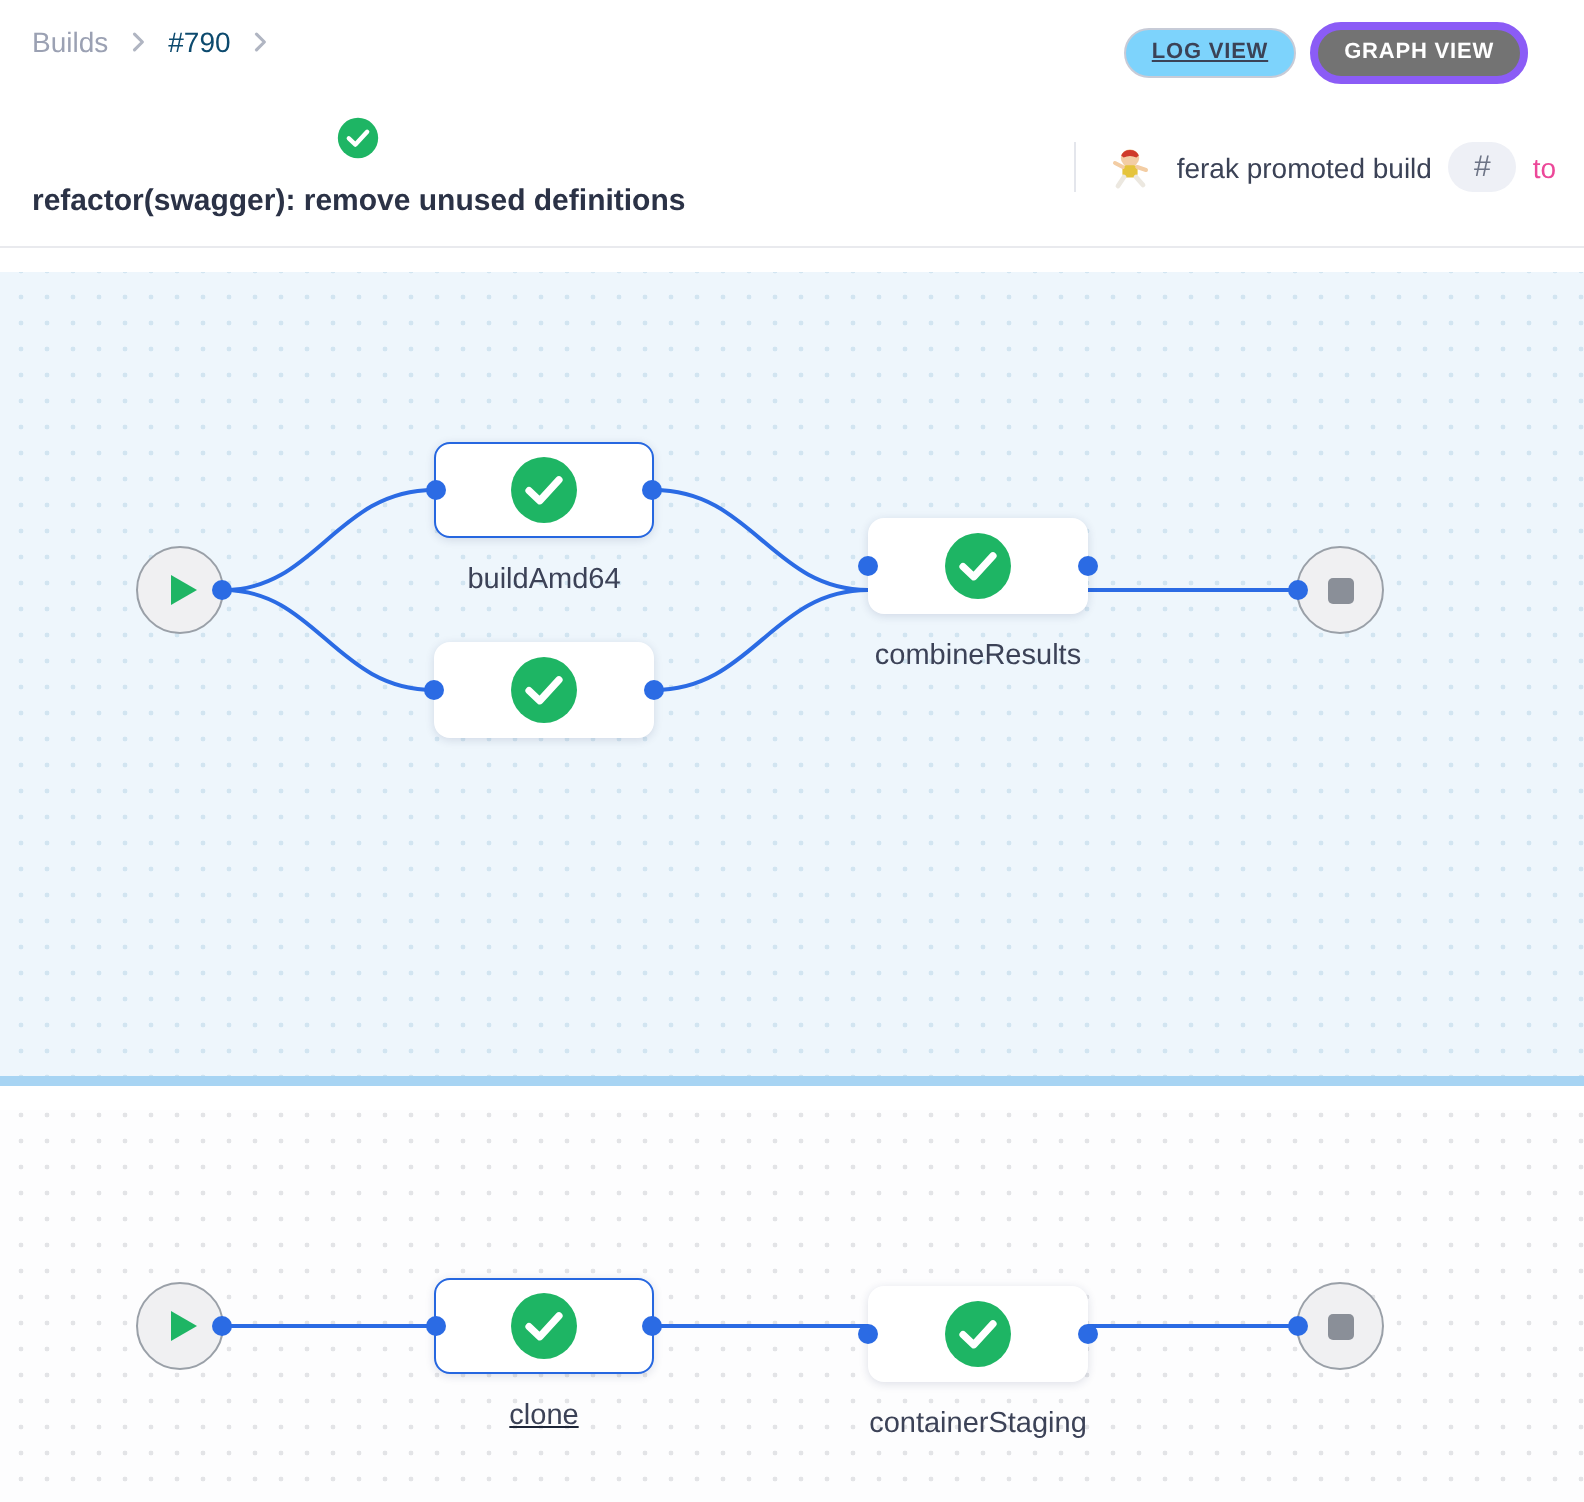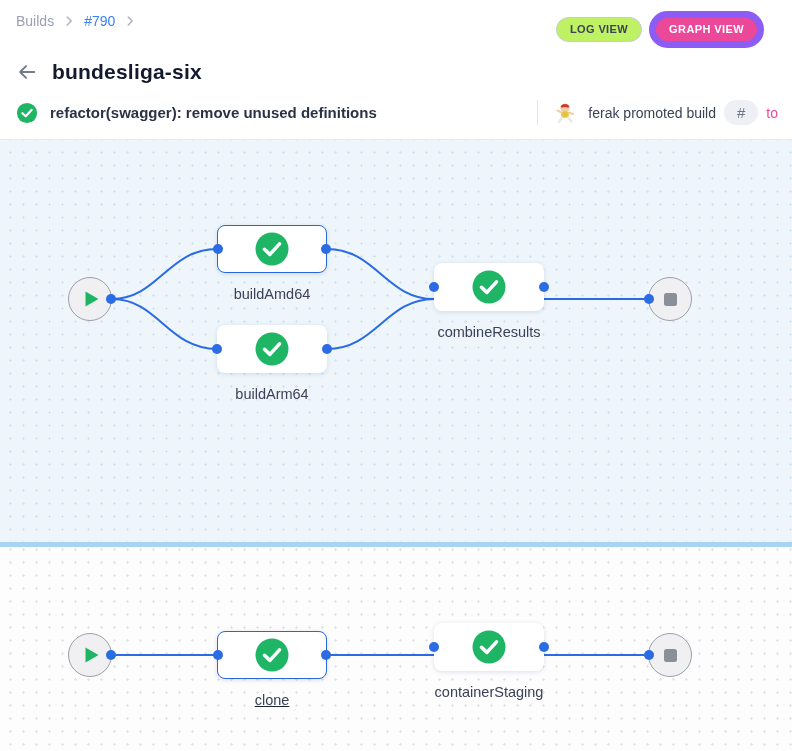--- a/index.html
+++ b/index.html
@@ -6,48 +6,48 @@
   html, body { width: 792px; height: 751px; overflow: hidden; }
   body { font-family: "Liberation Sans", "DejaVu Sans", sans-serif; background: #ffffff; color: #1c2437; }
 
   .app { width: 792px; height: 751px; display: flex; flex-direction: column; }
 
   
   .header { background: #ffffff; border-bottom: 1px solid #e9eaee; padding: 0 0 12px 0; position: relative; z-index: 2; }
   .topbar { display: flex; align-items: flex-start; justify-content: space-between; padding: 11px 28px 0 16px; }
   .breadcrumb { display: flex; align-items: center; gap: 8px; font-size: 14px; padding-top: 2px; }
   .crumb-muted { color: #9ba1b3; }
-  .crumb-strong { color: #3b82f6; }
+  .crumb-strong { color: #0c4a6e; }
   .crumb-chev { display: inline-flex; color: #b9bdc9; }
 
   .view-toggle { display: flex; align-items: center; gap: 7px; }
   .pill-btn { border-radius: 999px; font-size: 11px; font-weight: 700; letter-spacing: .4px; padding: 5px 13px; line-height: 1.2; cursor: pointer; font-family: "Liberation Sans", sans-serif; }
-  .pill-btn.outline { background: #bef264; border: 1px solid #c7cbd7; color: #3b4256; }
-  .pill-btn.solid { background: #ec4899; border: 7px solid #8b5cf6; color: #ffffff; }
+  .pill-btn.outline { background: #7dd3fc; border: 1px solid #c7cbd7; color: #3b4256; text-decoration: underline; }
+  .pill-btn.solid { background: #737373; border: 4px solid #8b5cf6; color: #ffffff; }
 
   .title-row { display: flex; align-items: center; gap: 14px; padding: 12px 16px 0 16px; }
   .back-arrow { display: inline-flex; color: #737a8c; cursor: pointer; }
   .page-title { font-size: 21px; font-weight: 700; color: #141a2e; letter-spacing: .2px; }
 
   .status-row { display: flex; align-items: center; justify-content: space-between; padding: 16px 14px 2px 16px; }
-  .status-left { display: flex; align-items: center; gap: 12px; }
+  .status-left { display: flex; align-items: center; gap: 12px; flex-direction: column; }
   .status-check { width: 22px; height: 22px; flex: 0 0 auto; display: inline-flex; }
   .commit-msg { font-size: 15px; font-weight: 600; color: #2b3246; }
 
   .status-right { display: flex; align-items: center; gap: 8px; border-left: 1px solid #e4e6ec; padding-left: 16px; margin-left: 14px; justify-content: space-between; }
   .avatar { width: 24px; height: 24px; flex: 0 0 auto; }
   .promo-text { font-size: 14px; color: #3b4256; white-space: nowrap; margin-left: 2px; }
   .badge { background: #eef0f6; border-radius: 999px; display: inline-flex; align-items: center; gap: 6px; font-size: 14px; }
   .badge.hash { color: #6d7486; padding: 4px 13px; font-size: 15px; }
   .badge.env { color: #1b2135; padding: 4px 12px 4px 10px; }
   .to-text { color: #ec4899; font-size: 14px; }
   .env-icon { display: inline-flex; color: #6d7486; }
 
   
-  .canvas { position: relative; overflow: hidden; }
+  .canvas { position: relative; overflow: hidden; margin-top: 12px; }
   .canvas-1 {
     height: 402px;
     background-color: #eef6fc;
     background-image: radial-gradient(#d2e5f1 1.2px, rgba(0,0,0,0) 1.3px);
     background-size: 13px 13px;
     background-position: 4px 6px;
   }
   .canvas-divider { height: 5px; background: #a7d4f3; }
   .canvas-2 {
     height: 210px; flex: 1;
@@ -101,28 +101,20 @@
               <path d="M6 3.5 L10.5 8 L6 12.5" stroke="#b0b5c2" stroke-width="1.8" stroke-linecap="round" stroke-linejoin="round"></path>
             </svg>
         </span>
       </div>
       <div class="view-toggle">
         <button class="pill-btn outline">LOG VIEW</button>
         <button class="pill-btn solid">GRAPH VIEW</button>
       </div>
     </div>
 
-    <div class="title-row">
-      <span class="back-arrow">
-        <svg width="22" height="22" viewBox="0 0 24 24" fill="none">
-            <path d="M20 12 H5 M11 5.5 L4.5 12 L11 18.5" stroke="#737a8c" stroke-width="2" stroke-linecap="round" stroke-linejoin="round"></path>
-          </svg>
-      </span>
-      <h1 class="page-title">bundesliga-six</h1>
-    </div>
 
     <div class="status-row">
       <div class="status-left">
         <span class="status-check">
           <svg width="22" height="22" viewBox="0 0 24 24">
               <circle cx="12" cy="12" r="11" fill="#1eb564"></circle>
               <path d="M7 12.2 L10.6 15.6 L17 8.6" stroke="#ffffff" stroke-width="2.4" fill="none" stroke-linecap="round" stroke-linejoin="round"></path>
             </svg>
         </span>
         <span class="commit-msg">refactor(swagger): remove unused definitions</span>
@@ -180,21 +172,20 @@
       <div class="step-box">
         <span class="port left"></span>
         <span class="status-circle">
           <svg width="36" height="36" viewBox="0 0 24 24">
               <circle cx="12" cy="12" r="11" fill="#1eb564"></circle>
               <path d="M7 12.2 L10.6 15.6 L17 8.6" stroke="#ffffff" stroke-width="2.4" fill="none" stroke-linecap="round" stroke-linejoin="round"></path>
             </svg>
         </span>
         <span class="port right"></span>
       </div>
-      <div class="step-label">buildArm64</div>
     </div>
 
     <div class="step-node" style="left:434px; top:123px;">
       <div class="step-box">
         <span class="port left"></span>
         <span class="status-circle">
           <svg width="36" height="36" viewBox="0 0 24 24">
               <circle cx="12" cy="12" r="11" fill="#1eb564"></circle>
               <path d="M7 12.2 L10.6 15.6 L17 8.6" stroke="#ffffff" stroke-width="2.4" fill="none" stroke-linecap="round" stroke-linejoin="round"></path>
             </svg>
@@ -235,21 +226,21 @@
           <svg width="36" height="36" viewBox="0 0 24 24">
               <circle cx="12" cy="12" r="11" fill="#1eb564"></circle>
               <path d="M7 12.2 L10.6 15.6 L17 8.6" stroke="#ffffff" stroke-width="2.4" fill="none" stroke-linecap="round" stroke-linejoin="round"></path>
             </svg>
         </span>
         <span class="port right"></span>
       </div>
       <div class="step-label">clone</div>
     </div>
 
-    <div class="step-node" style="left:434px; top:76px;">
+    <div class="step-node" style="left:434px; top:88px;">
       <div class="step-box">
         <span class="port left"></span>
         <span class="status-circle">
           <svg width="36" height="36" viewBox="0 0 24 24">
               <circle cx="12" cy="12" r="11" fill="#1eb564"></circle>
               <path d="M7 12.2 L10.6 15.6 L17 8.6" stroke="#ffffff" stroke-width="2.4" fill="none" stroke-linecap="round" stroke-linejoin="round"></path>
             </svg>
         </span>
         <span class="port right"></span>
       </div>

